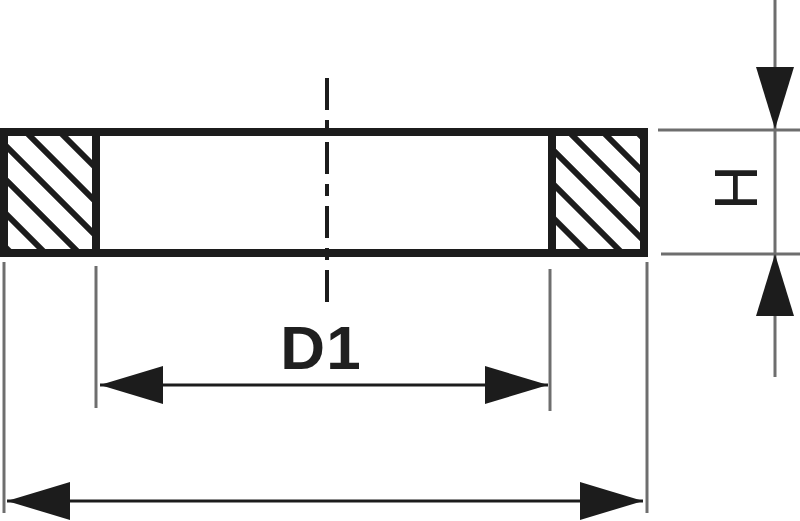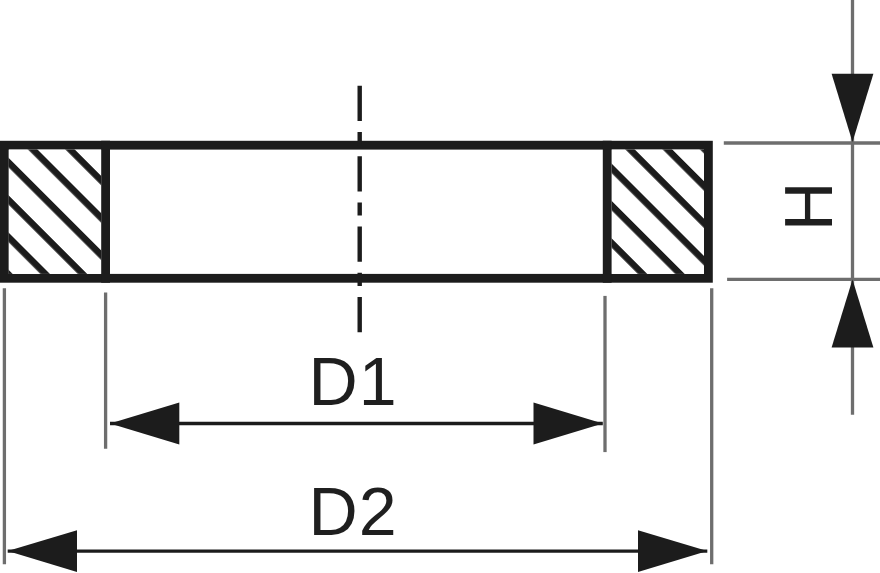--- a/index.html
+++ b/index.html
@@ -116,19 +116,18 @@
 
     <g>
       <line class="extline" x1="658" y1="130" x2="800" y2="130"></line>
       <line class="extline" x1="661" y1="254" x2="800" y2="254"></line>
       <line class="extline" x1="775" y1="0" x2="775" y2="377"></line>
       <polygon class="arrow" points="775,129 756,67 794,67"></polygon>
       <polygon class="arrow" points="775,254 756,316 794,316"></polygon>
     </g>
   </svg>
 
-  <div class="dim-label" style="left:321px; top:348px;">D1</div>
+  <div class="dim-label" style="left:321px; top:348px;font-weight:bold;">D1</div>
 
-  <div class="dim-label" style="left:321px; top:466px;">D2</div>
 
   <div class="dim-label rotated" style="left:736px; top:187px;">H</div>
 
 </div>
 
 </body></html>

